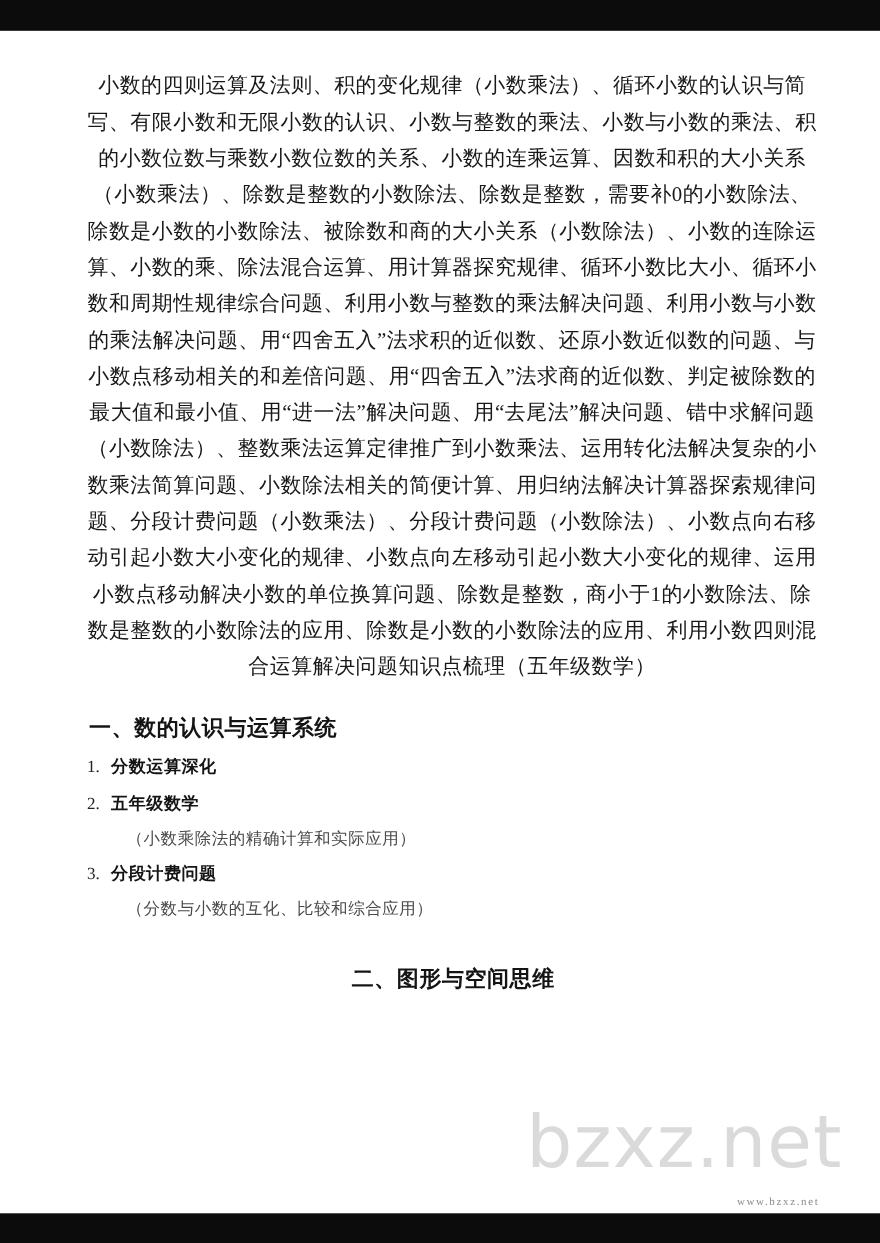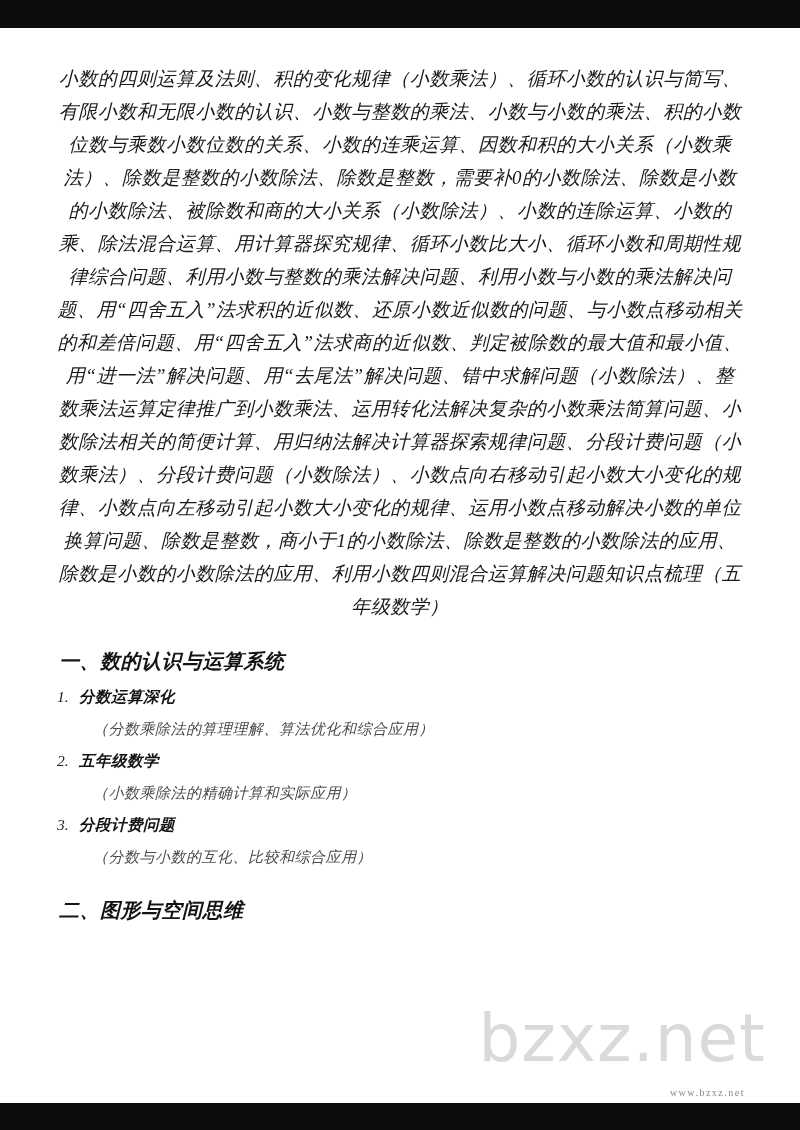--- a/index.html
+++ b/index.html
@@ -23,23 +23,22 @@
     background: #0c0c0c;
   }
   .bar.top { top: 0; height: 28px; }
   .bar.bottom { bottom: 0; height: 27px; }
 
   .content {
     position: absolute;
     top: 28px;
     left: 0;
     width: 800px;
-    padding: 34px 57px 0 57px;
+    padding: 34px 57px 0 79px;
     box-sizing: border-box;
-    font-style: italic;
   }
   .intro {
     margin: 0;
     font-size: 19px;
     line-height: 33px;
     text-align: center;
     letter-spacing: 0.5px;
     color: #181818;
   }
   .section-heading {
@@ -67,21 +66,22 @@
     color: #141414;
     letter-spacing: 0.5px;
   }
   .item-desc {
     margin: 12px 0 0 36px;
     font-size: 15px;
     color: #4a4a4a;
     letter-spacing: 0.5px;
   }
   .section-heading.second {
-    margin-top: 30px;
+    margin-top: 40px;
+    text-align: center;
   }
   .watermark {
     position: absolute;
     right: 34px;
     bottom: 58px;
     font-family: "DejaVu Sans", sans-serif;
     font-weight: normal;
     font-size: 66px;
     line-height: 1;
     color: #dadada;
@@ -108,21 +108,20 @@
   <div class="content">
 
     <p class="intro">小数的四则运算及法则、积的变化规律（小数乘法）、循环小数的认识与简写、有限小数和无限小数的认识、小数与整数的乘法、小数与小数的乘法、积的小数位数与乘数小数位数的关系、小数的连乘运算、因数和积的大小关系（小数乘法）、除数是整数的小数除法、除数是整数，需要补0的小数除法、除数是小数的小数除法、被除数和商的大小关系（小数除法）、小数的连除运算、小数的乘、除法混合运算、用计算器探究规律、循环小数比大小、循环小数和周期性规律综合问题、利用小数与整数的乘法解决问题、利用小数与小数的乘法解决问题、用“四舍五入”法求积的近似数、还原小数近似数的问题、与小数点移动相关的和差倍问题、用“四舍五入”法求商的近似数、判定被除数的最大值和最小值、用“进一法”解决问题、用“去尾法”解决问题、错中求解问题（小数除法）、整数乘法运算定律推广到小数乘法、运用转化法解决复杂的小数乘法简算问题、小数除法相关的简便计算、用归纳法解决计算器探索规律问题、分段计费问题（小数乘法）、分段计费问题（小数除法）、小数点向右移动引起小数大小变化的规律、小数点向左移动引起小数大小变化的规律、运用小数点移动解决小数的单位换算问题、除数是整数，商小于1的小数除法、除数是整数的小数除法的应用、除数是小数的小数除法的应用、利用小数四则混合运算解决问题知识点梳理（五年级数学）</p>
 
     <h2 class="section-heading">一、数的认识与运算系统</h2>
 
     <div class="list-item">
       <div class="item-title-row">
         <span class="item-num">1.</span><span class="item-title">分数运算深化</span>
       </div>
-      <div class="item-desc">（分数乘除法的算理理解、算法优化和综合应用）</div>
     </div>
 
     <div class="list-item">
       <div class="item-title-row">
         <span class="item-num">2.</span><span class="item-title">五年级数学</span>
       </div>
       <div class="item-desc">（小数乘除法的精确计算和实际应用）</div>
     </div>
 
     <div class="list-item">

